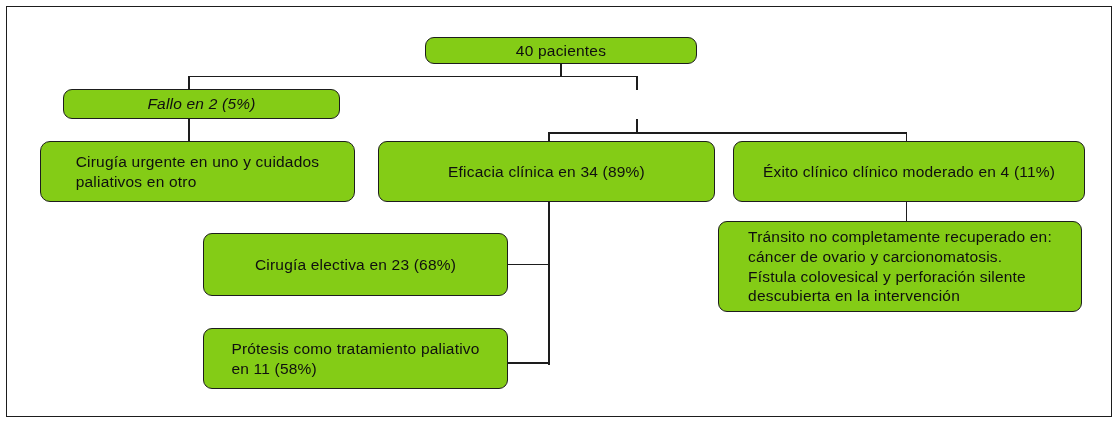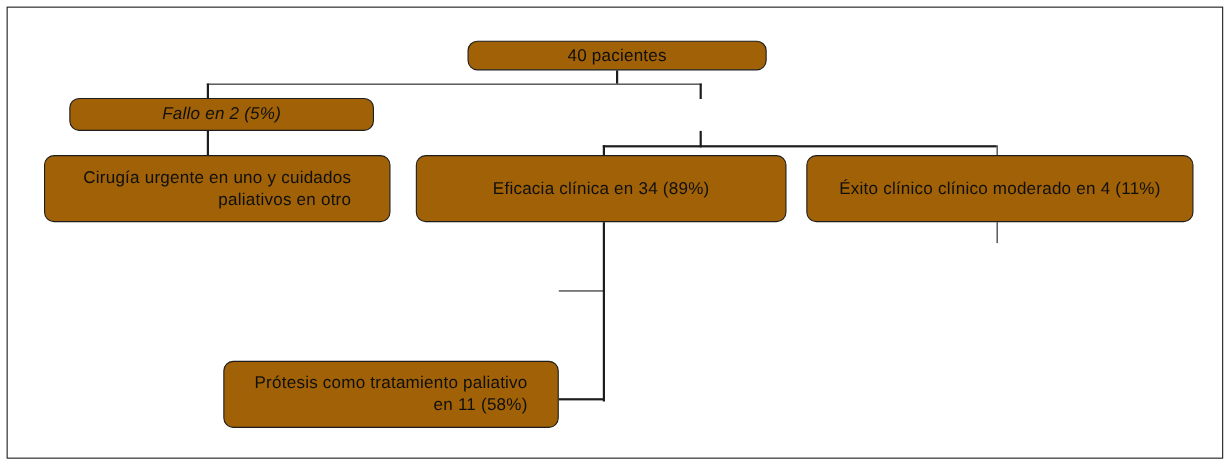--- a/index.html
+++ b/index.html
@@ -17,22 +17,22 @@
     width: 1106px; height: 411px;
     border: 1.5px solid #1d1d1d;
     box-sizing: border-box;
   }
   .node {
     position: absolute;
     box-sizing: border-box;
     display: flex;
     align-items: center;
     justify-content: center;
-    text-align: right;
-    background: #a16207;
+    text-align: left;
+    background: #84cc16;
     border: 1.5px solid #1d1d1d;
     border-radius: 9px;
     color: #0f0f0f;
     font-size: 15.5px;
     line-height: 1.28;
     letter-spacing: 0.2px;
     white-space: pre-line;
     padding: 2px 24px;
     z-index: 2;
   }
@@ -41,21 +41,21 @@
     background: #1d1d1d;
     z-index: 1;
   }
   .h { height: 1.5px; }
   .v { width: 1.5px; }
 
   
   #n-root            { left: 425px; top: 37px;  width: 272px; height: 27px; }
   #n-fallo           { left: 63px;  top: 89px;  width: 277px; height: 30px; font-style: italic; }
   #n-exito           { left: 497px; top: 89px;  width: 278px; height: 30px; }
-  #n-cirugia-urgente { left: 40px;  top: 141px; width: 315px; height: 61px; }
+  #n-cirugia-urgente { left: 40px;  top: 141px; width: 315px; height: 61px; border-radius: 10px; }
   #n-eficacia        { left: 378px; top: 141px; width: 337px; height: 61px; }
   #n-exito-moderado  { left: 733px; top: 141px; width: 352px; height: 61px; }
   #n-cirugia-electiva{ left: 203px; top: 233px; width: 305px; height: 63px; }
   #n-protesis        { left: 203px; top: 328px; width: 305px; height: 61px; }
   #n-transito        { left: 718px; top: 221px; width: 364px; height: 91px; }
 
   
   #c-root-down       { left: 560px;   top: 64px;    height: 12px; }
   #c-level1-rail     { left: 188px;   top: 75.5px;  width: 450px; }
   #c-fallo-drop      { left: 188px;   top: 75.5px;  height: 14px; }
@@ -75,22 +75,27 @@
 
 <div class="canvas">
   <div class="frame"></div>
 
   <div class="node" id="n-root">40 pacientes</div>
   <div class="node" id="n-fallo">Fallo en 2 (5%)</div>
   <div class="node" id="n-cirugia-urgente">Cirugía urgente en uno y cuidados
 paliativos en otro</div>
   <div class="node" id="n-eficacia">Eficacia clínica en 34 (89%)</div>
   <div class="node" id="n-exito-moderado">Éxito clínico clínico moderado en 4 (11%)</div>
+  <div class="node" id="n-cirugia-electiva">Cirugía electiva en 23 (68%)</div>
   <div class="node" id="n-protesis">Prótesis como tratamiento paliativo
 en 11 (58%)</div>
+  <div class="node" id="n-transito">Tránsito no completamente recuperado en:
+cáncer de ovario y carcionomatosis.
+Fístula colovesical y perforación silente
+descubierta en la intervención</div>
 
   <div class="line v" id="c-root-down"></div>
   <div class="line h" id="c-level1-rail"></div>
   <div class="line v" id="c-fallo-drop"></div>
   <div class="line v" id="c-exito-drop"></div>
   <div class="line v" id="c-fallo-down"></div>
   <div class="line v" id="c-exito-down"></div>
   <div class="line h" id="c-level2-rail"></div>
   <div class="line v" id="c-eficacia-drop"></div>
   <div class="line v" id="c-moderado-drop"></div>

